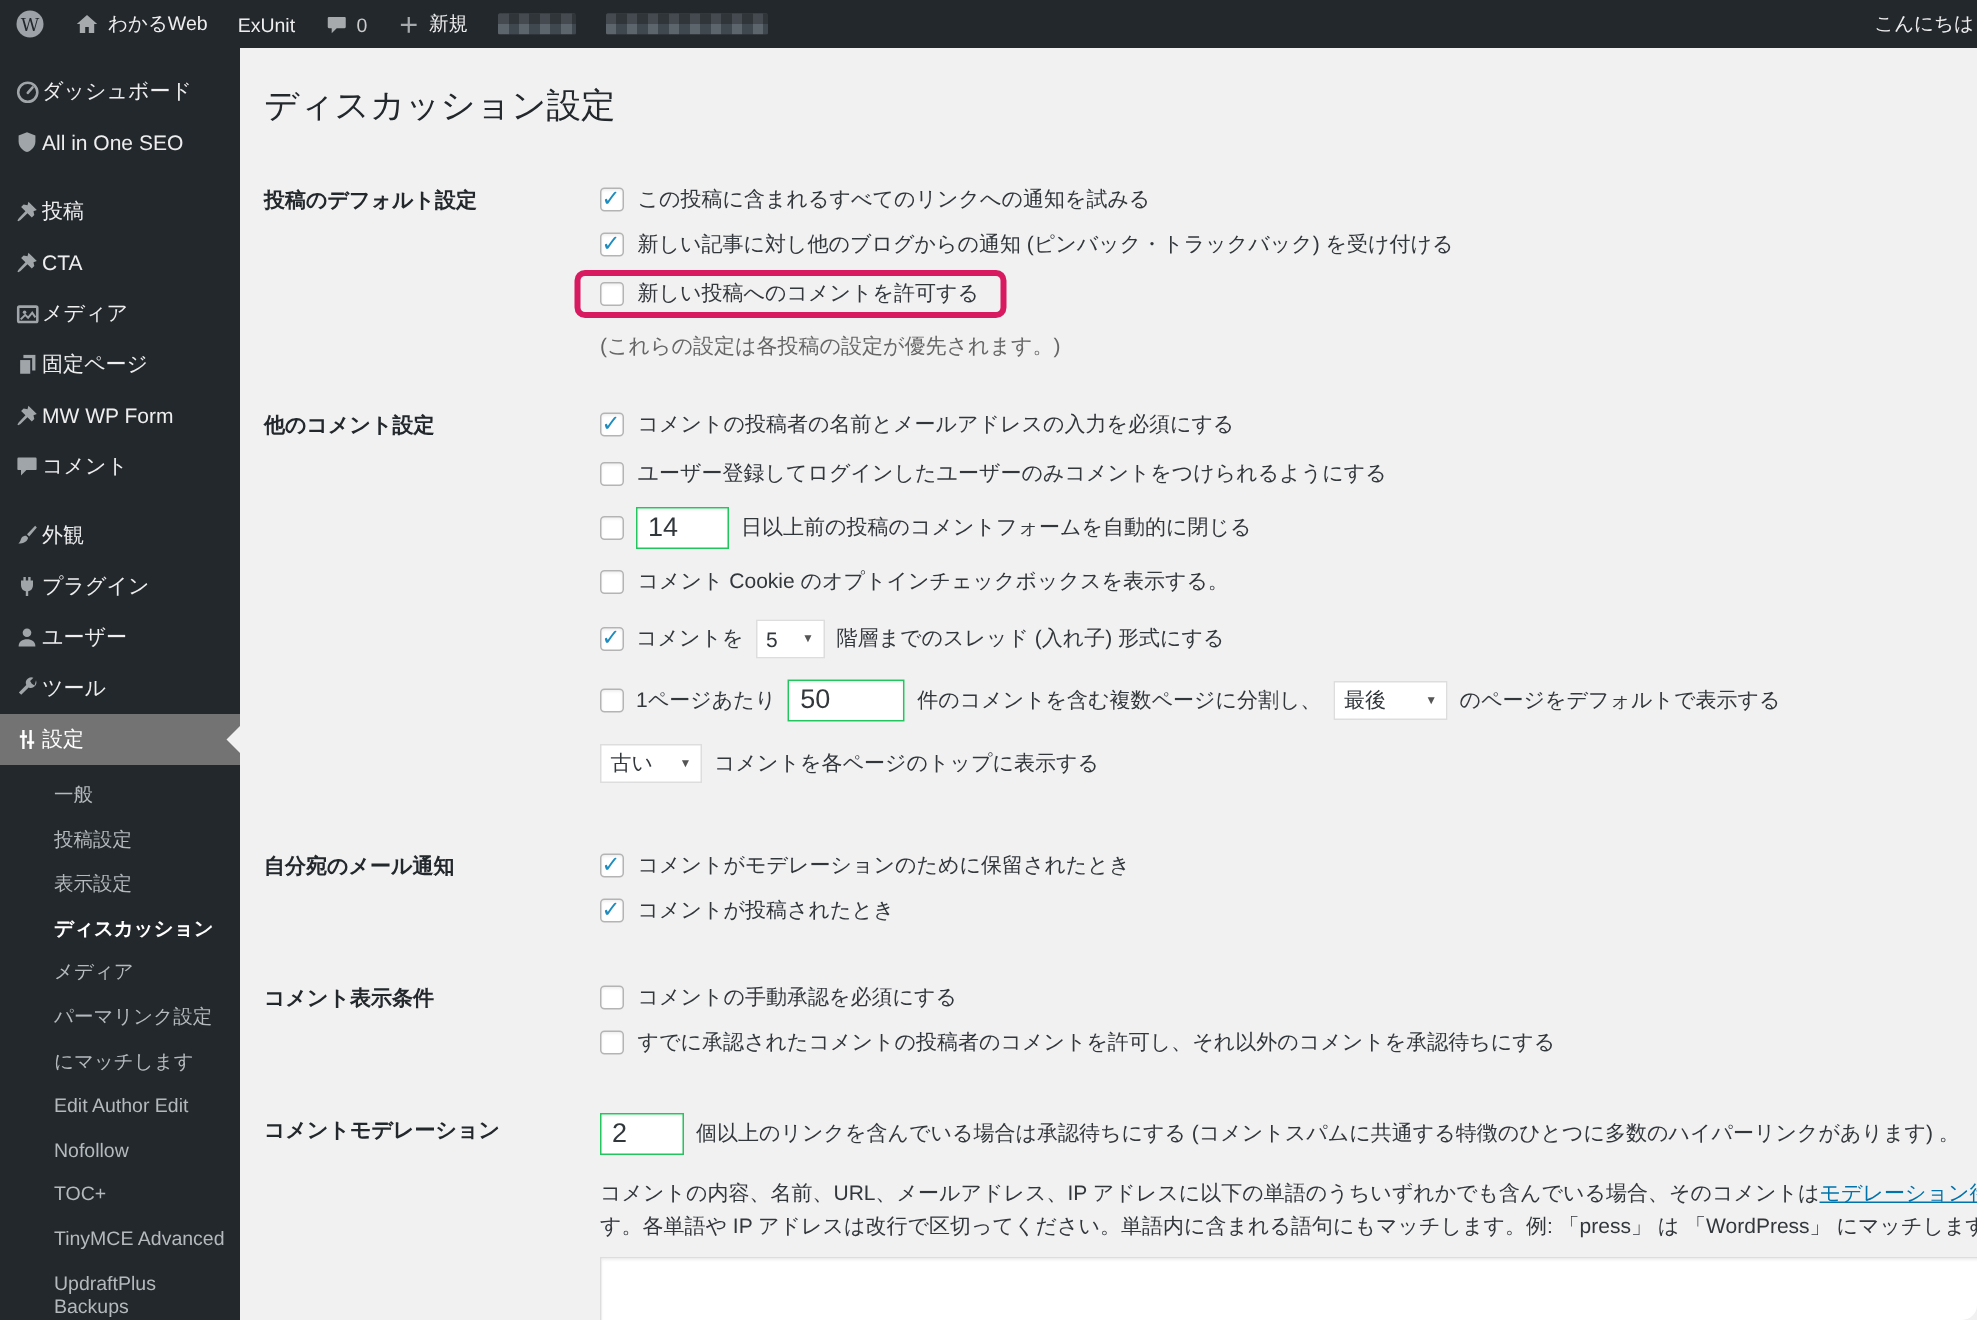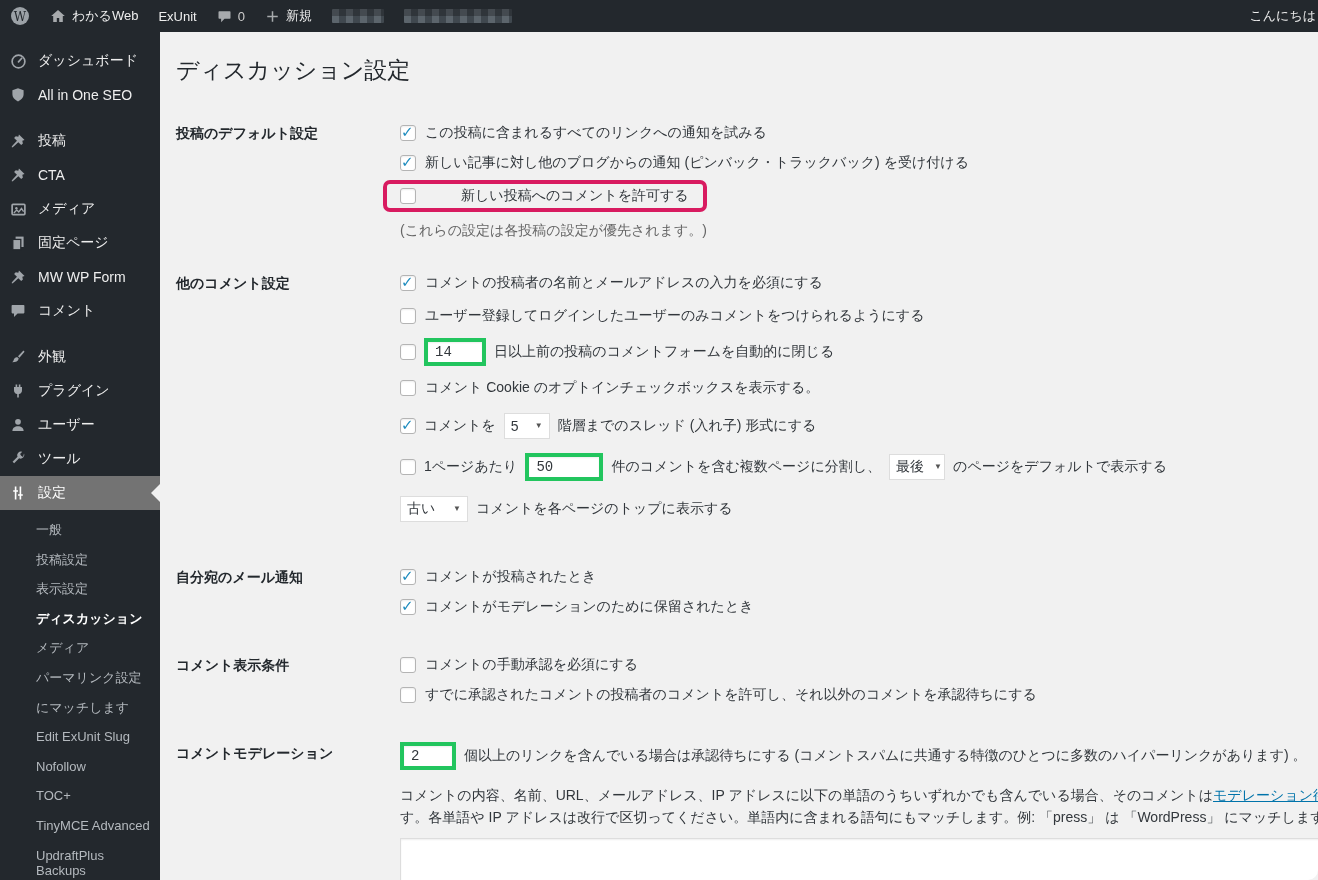--- a/index.html
+++ b/index.html
@@ -19,21 +19,21 @@
   .redact { height:14px; border-radius:1px; opacity:.85;
     background: repeating-linear-gradient(90deg,#6e7377 0 7px,#4b5054 7px 14px),
                 repeating-linear-gradient(0deg,#777c80 0 7px,#56595d 7px 14px);
     background-blend-mode:overlay; }
   .ab-right { margin-left:auto; padding-right:2px; font-size:13px; white-space:nowrap; }
   
   #sidebar {
     position:absolute; top:32px; left:0; width:160px; bottom:0;
     background:#23282d; overflow:hidden; padding-top:12px;
   }
-  .menu-item { display:flex; align-items:center; gap:10px; padding:0 8px; height:34px;
+  .menu-item { display:flex; align-items:center; padding:0 8px; height:34px;
     font-size:14px; color:#eee; cursor:pointer; position:relative; }
   .menu-item .mi-icon { width:20px; display:flex; justify-content:center; color:#a0a5aa; flex-shrink:0; }
   .menu-gap { height:12px; }
   .menu-item.active { background:#737373; color:#fff; }
   .menu-item.active .mi-icon { color:#fff; }
   .menu-item.active::after {
     content:""; position:absolute; right:0; top:50%; transform:translateY(-50%);
     border-top:9px solid transparent; border-bottom:9px solid transparent; border-right:9px solid #f1f1f1;
   }
   .submenu { padding:5px 0 8px 0; }
@@ -46,24 +46,24 @@
   .section { display:flex; margin-bottom:28px; }
   .sec-label { width:224px; flex-shrink:0; font-size:14px; font-weight:bold; color:#23282d; padding-top:6px; line-height:1.3; }
   .controls { flex:1; min-width:0; }
   .check-row { display:flex; align-items:center; min-height:30px; white-space:nowrap; }
   .check-row.tall { min-height:36px; }
   .cb { width:16px; height:16px; background:#fff; border:1px solid #b4b4b4; border-radius:3px;
     margin-right:9px; flex-shrink:0; position:relative; box-shadow:inset 0 1px 2px rgba(0,0,0,.07); cursor:pointer; }
   .cb.checked::after { content:"✓"; position:absolute; left:0px; top:-3px; color:#1e8cbe; font-size:15px; font-weight:bold; }
   .row-label { cursor:pointer; }
   .hl-box { display:inline-flex; align-items:center; border:4px solid #d81b60; border-radius:7px;
-    padding:3px 14px 3px 13px; margin:2px 0 2px -17px;gap:36px; }
+    padding:3px 14px 3px 13px; margin:2px 0 2px -17px; }
   .note { color:#666; margin-top:8px; font-size:14px; }
-  input[type=text] { height:28px; border:4px solid #22c55e; background:#fff; padding:0 7px; font-size:14px;
-    color:#32373c; box-shadow:inset 0 1px 2px rgba(0,0,0,.07); font-family:Liberation Mono, monospace; }
+  input[type=text] { height:28px; border:1px solid #22c55e; background:#fff; padding:0 7px; font-size:18px;
+    color:#32373c; box-shadow:inset 0 1px 2px rgba(0,0,0,.07); font-family:Liberation Sans, sans-serif; }
   .w56 { width:56px; } .w62 { width:62px; } .w78 { width:78px; }
   .fake-select { display:inline-flex; align-items:center; justify-content:space-between; background:#fff;
     border:1px solid #ddd; height:26px; padding:0 6px; gap:10px; cursor:pointer; color:#32373c; }
   .fake-select .arrow { font-size:8px; color:#555; }
   .gap8 > * { margin-right:8px; } .gap8 > *:last-child { margin-right:0; }
   .desc-line { white-space:nowrap; line-height:22px; color:#32373c; }
   .desc-wrap { margin-top:10px; }
   a.mod-link { color:#0073aa; text-decoration:underline; cursor:pointer; }
   textarea { width:940px; height:120px; margin-top:10px; border:1px solid #ddd; background:#fff;
     box-shadow:inset 0 1px 2px rgba(0,0,0,.07); resize:none; }
@@ -232,21 +232,21 @@
     <span>設定</span>
   </div>
   <div class="submenu">
     <div class="submenu-item">一般</div>
     <div class="submenu-item">投稿設定</div>
     <div class="submenu-item">表示設定</div>
     <div class="submenu-item current">ディスカッション</div>
     <div class="submenu-item">メディア</div>
     <div class="submenu-item">パーマリンク設定</div>
     <div class="submenu-item">にマッチします</div>
-    <div class="submenu-item">Edit ExUnit Slug</div>
+    <div class="submenu-item">Edit Author Edit</div>
     <div class="submenu-item">Nofollow</div>
     <div class="submenu-item">TOC+</div>
     <div class="submenu-item">TinyMCE Advanced</div>
     <div class="submenu-item">UpdraftPlus Backups</div>
 
   </div>
 </div>
 
 <div id="content">
   <h1>ディスカッション設定</h1>
@@ -299,46 +299,46 @@
           <span>5</span>
           <span class="arrow">▼</span>
         </span>
         <span>階層までのスレッド (入れ子) 形式にする</span>
       </div>
       <div class="check-row tall gap8" style="min-height:42px">
         <span class="cb"></span>
         <span>1ページあたり</span>
         <input type="text" class="w78" value="50" style="">
         <span>件のコメントを含む複数ページに分割し、</span>
-        <span class="fake-select" style="width:56px">
+        <span class="fake-select" style="width:76px">
           <span>最後</span>
           <span class="arrow">▼</span>
         </span>
         <span>のページをデフォルトで表示する</span>
       </div>
       <div class="check-row tall gap8" style="min-height:42px">
         <span class="fake-select" style="width:68px">
           <span>古い</span>
           <span class="arrow">▼</span>
         </span>
         <span>コメントを各ページのトップに表示する</span>
       </div>
     </div>
   </div>
 
   <div class="section">
     <div class="sec-label">自分宛のメール通知</div>
     <div class="controls">
       <div class="check-row">
         <span class="cb checked"></span>
+        <span class="row-label">コメントがモデレーションのために保留されたとき</span>
+      </div>
+      <div class="check-row">
+        <span class="cb checked"></span>
         <span class="row-label">コメントが投稿されたとき</span>
-      </div>
-      <div class="check-row">
-        <span class="cb checked"></span>
-        <span class="row-label">コメントがモデレーションのために保留されたとき</span>
       </div>
     </div>
   </div>
 
   <div class="section">
     <div class="sec-label">コメント表示条件</div>
     <div class="controls">
       <div class="check-row">
         <span class="cb"></span>
         <span class="row-label">コメントの手動承認を必須にする</span>

